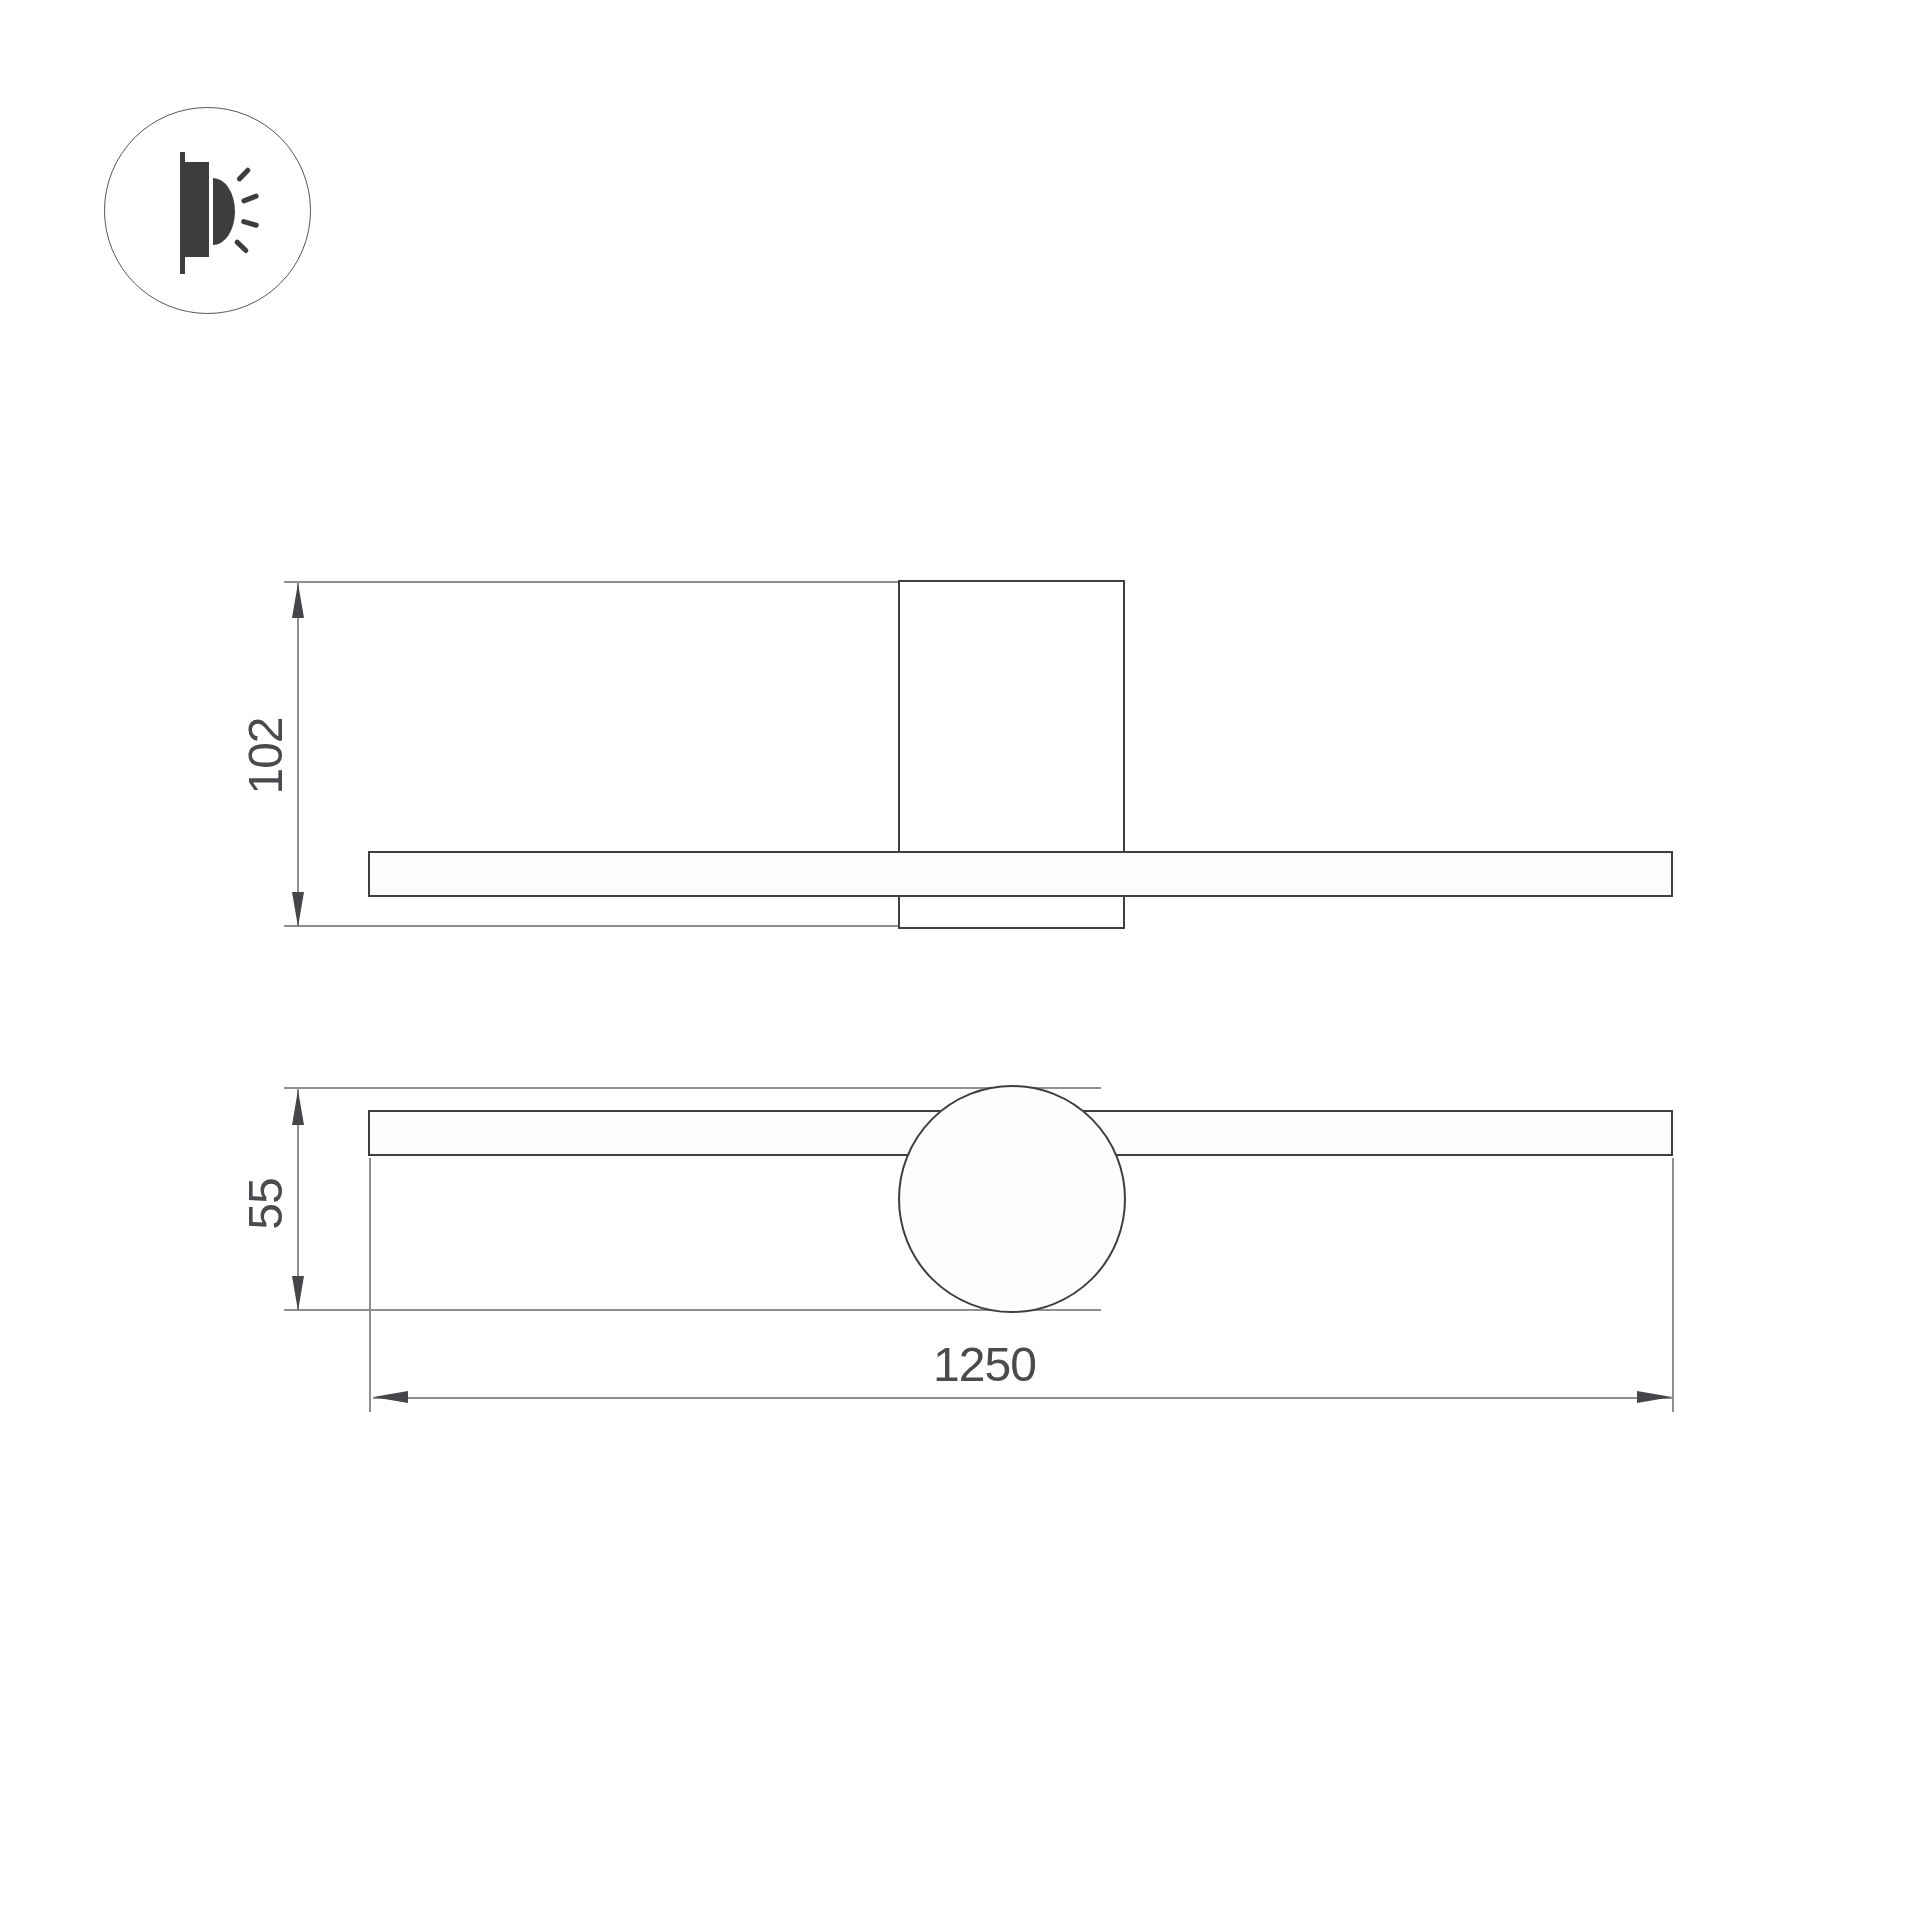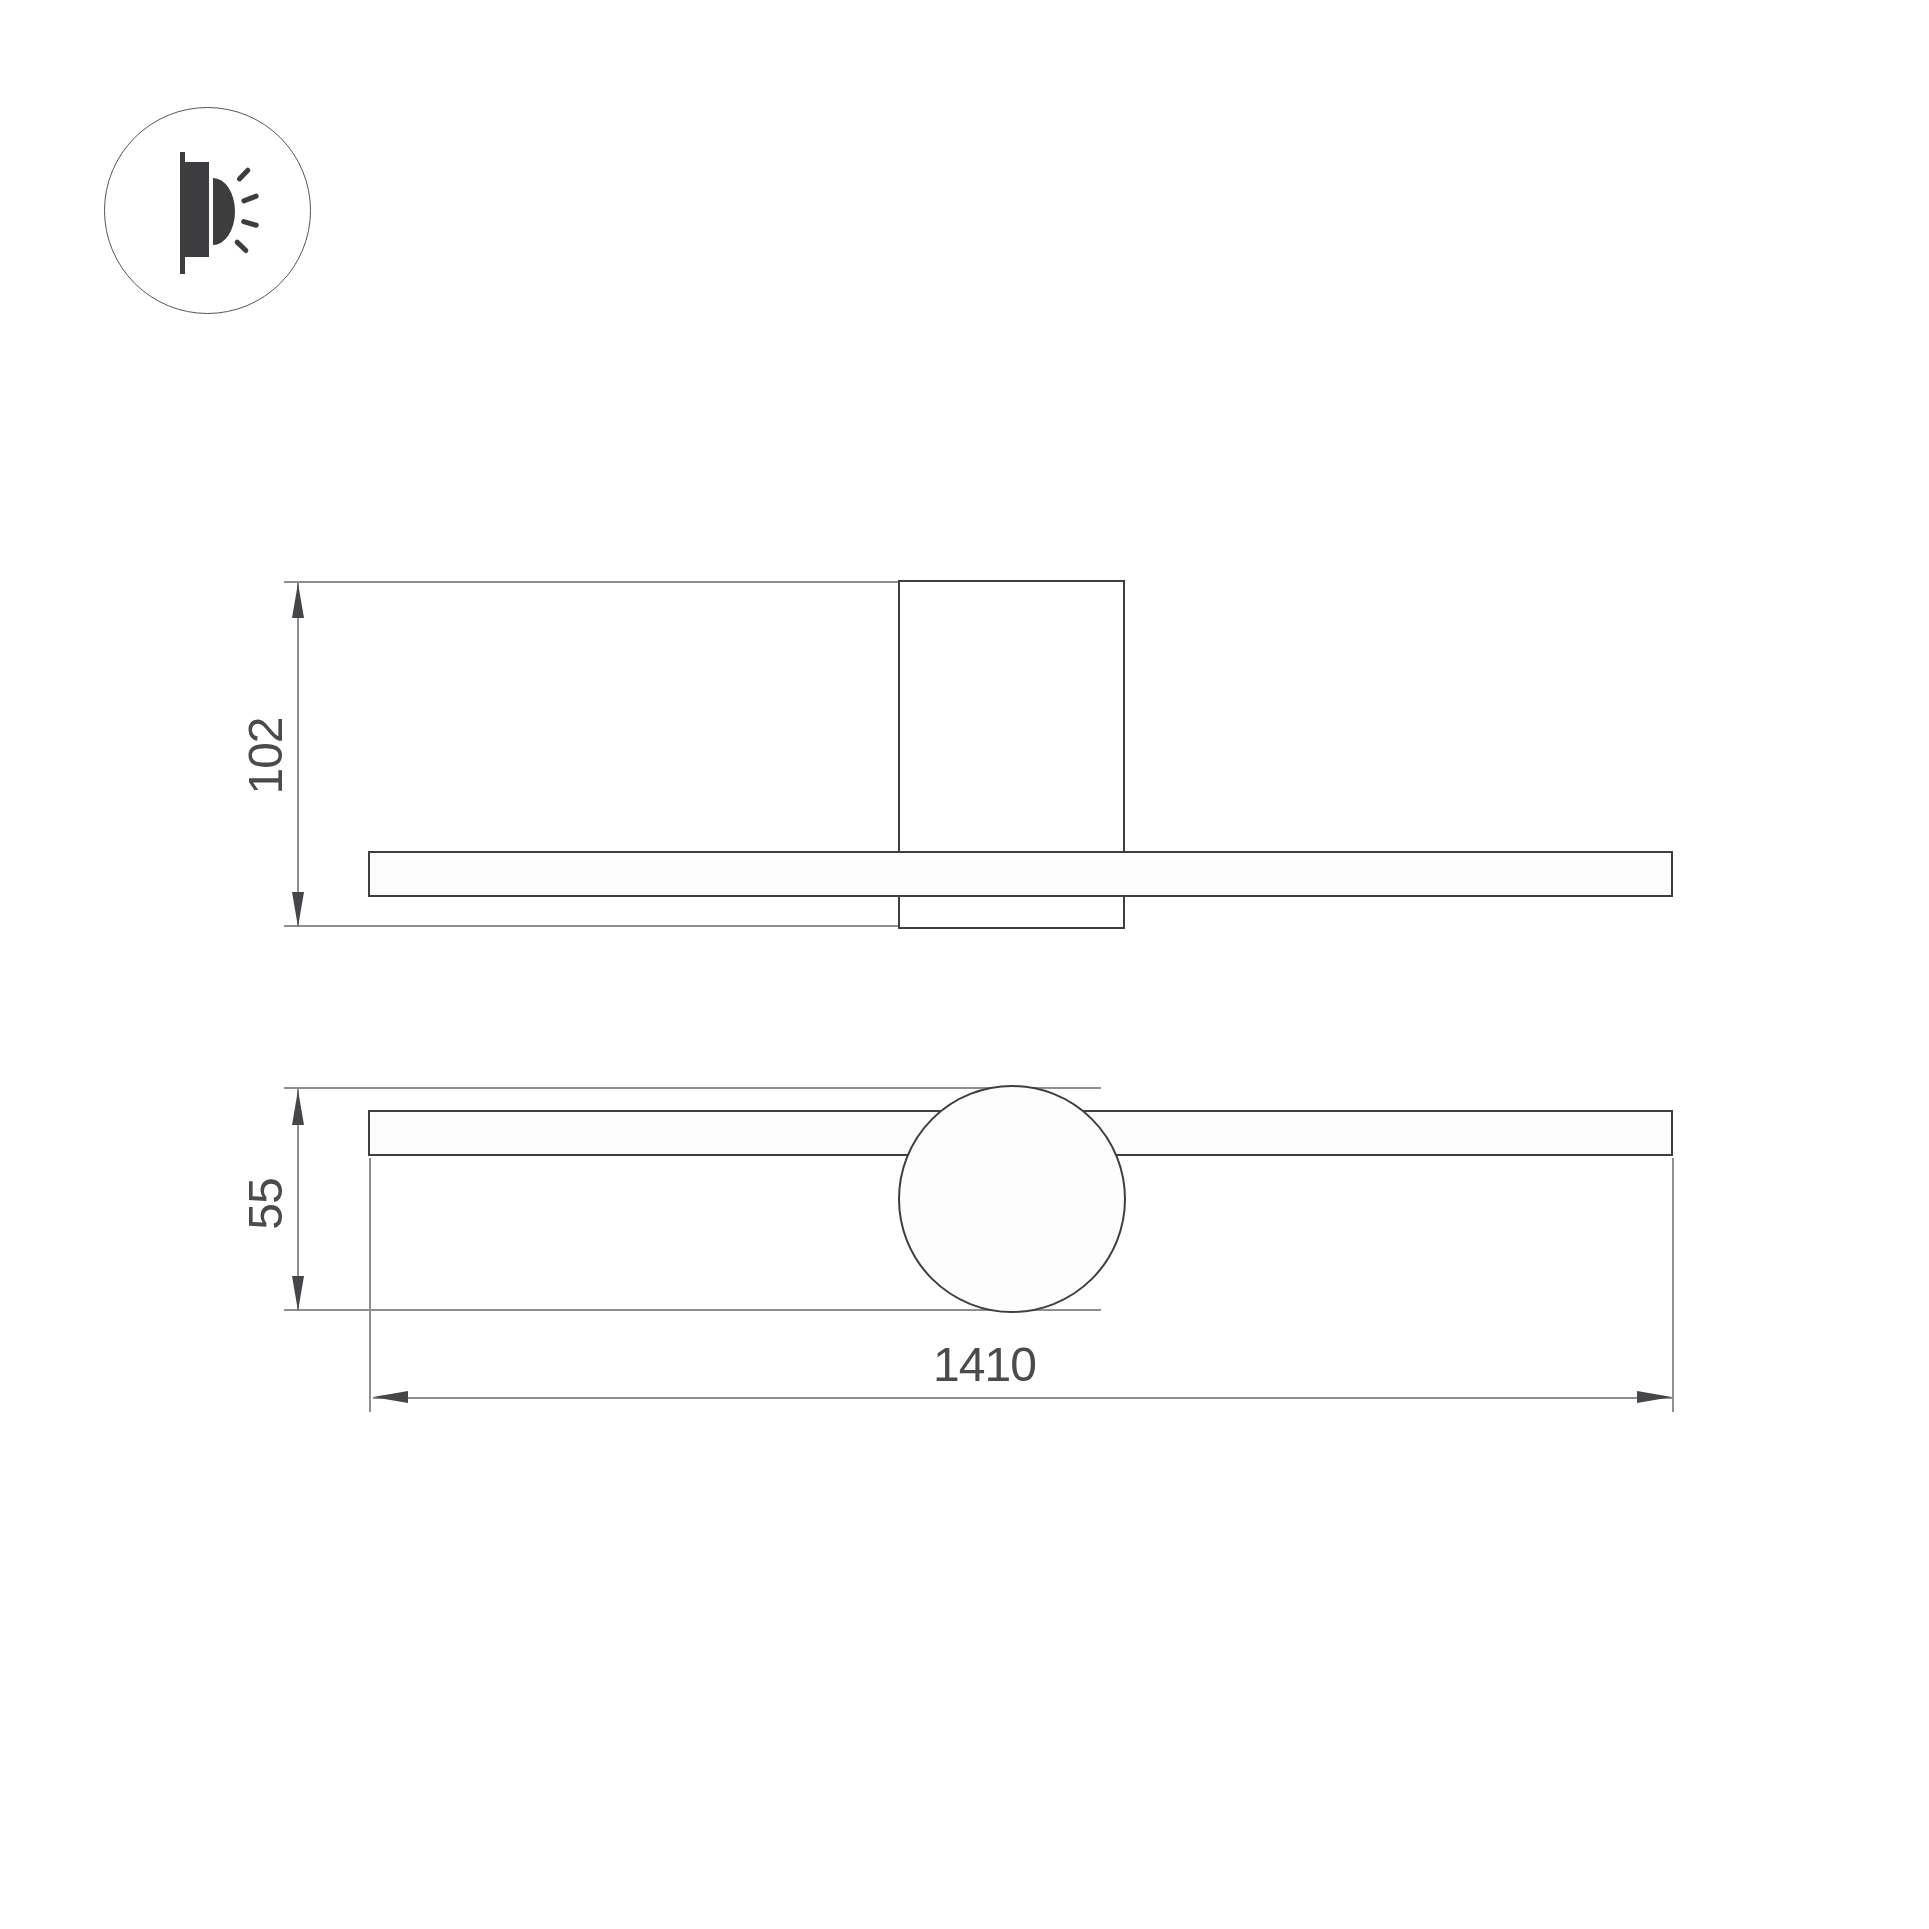--- a/index.html
+++ b/index.html
@@ -106,17 +106,17 @@
     <div class="abs outlined fv-circle"></div>
 
     <div class="abs dim-label rot lbl-55">55</div>
 
     <div class="abs thin fv-ext-left"></div>
     <div class="abs thin fv-ext-right"></div>
     <div class="abs thin fv-dim-width"></div>
     <div class="abs arr arr-left fv-arr-w-left"></div>
     <div class="abs arr arr-right fv-arr-w-right"></div>
 
-    <div class="abs dim-label lbl-1250">1410</div>
+    <div class="abs dim-label lbl-1250">1250</div>
   </div>
 
 </div>
 
 
 </body></html>

